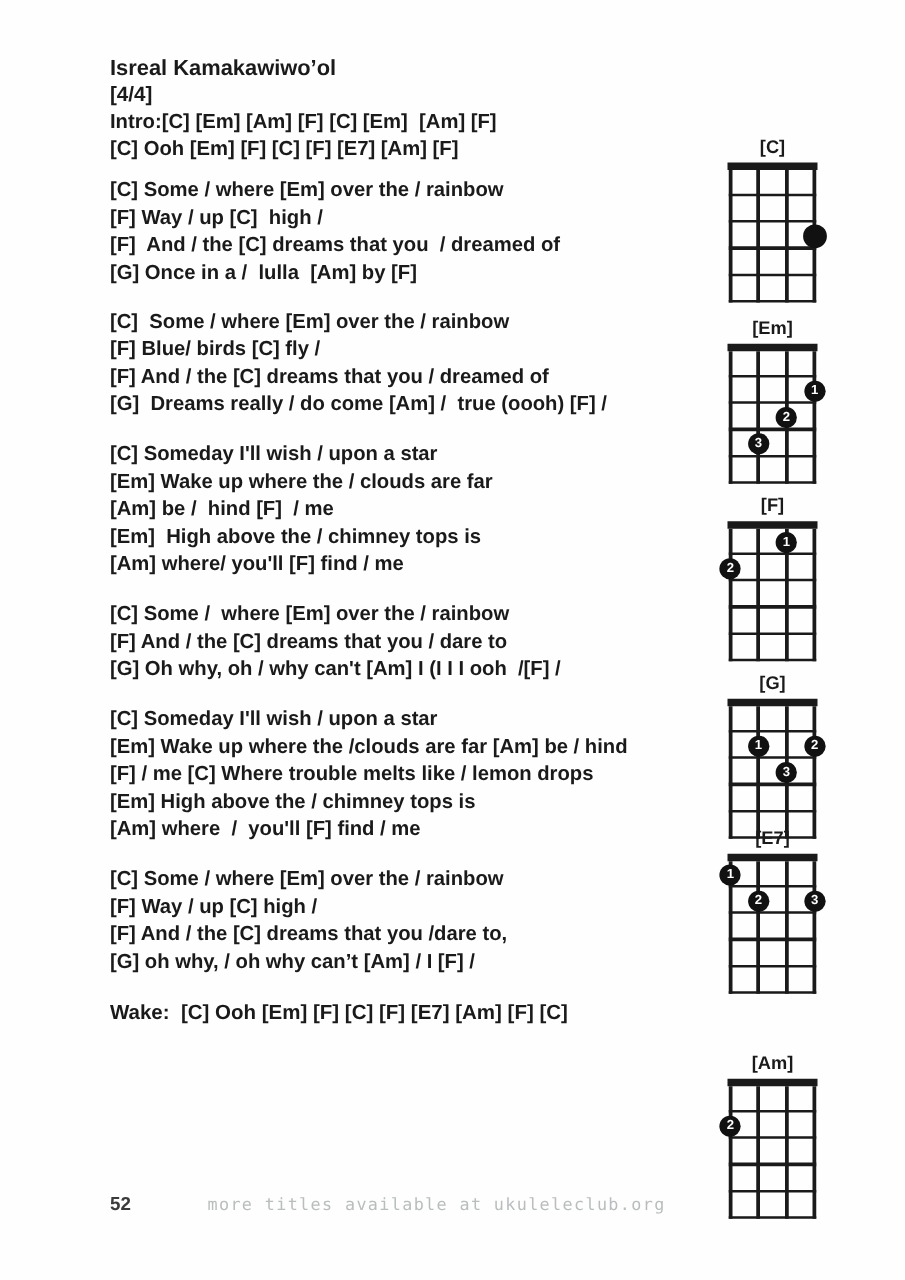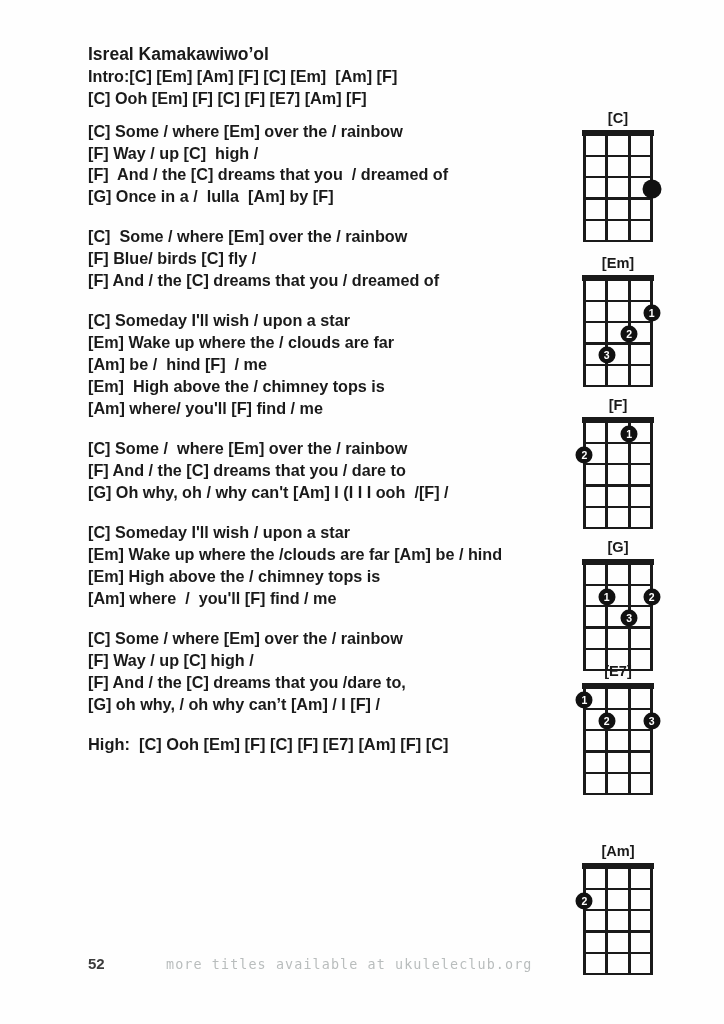--- a/index.html
+++ b/index.html
@@ -192,68 +192,71 @@
 <body>
 
 <div class="page">
 
 
   <div class="lyrics-column">
 
 
     <div class="artist">Isreal Kamakawiwo’ol</div>
 
+    <div class="meter">[4/4]</div>
 
     <div class="intro-block">
       <div class="line">Intro:[C] [Em] [Am] [F] [C] [Em]  [Am] [F]</div>
       <div class="line">[C] Ooh [Em] [F] [C] [F] [E7] [Am] [F]</div>
     </div>
 
     <div class="verse">
       <div class="line">[C] Some / where [Em] over the / rainbow</div>
       <div class="line">[F] Way / up [C]  high /</div>
       <div class="line">[F]  And / the [C] dreams that you  / dreamed of</div>
       <div class="line">[G] Once in a /  lulla  [Am] by [F]</div>
     </div>
 
     <div class="verse">
       <div class="line">[C]  Some / where [Em] over the / rainbow</div>
       <div class="line">[F] Blue/ birds [C] fly /</div>
       <div class="line">[F] And / the [C] dreams that you / dreamed of</div>
+      <div class="line">[G]  Dreams really / do come [Am] /  true (oooh) [F] /</div>
     </div>
 
     <div class="verse">
       <div class="line">[C] Someday I'll wish / upon a star</div>
       <div class="line">[Em] Wake up where the / clouds are far</div>
       <div class="line">[Am] be /  hind [F]  / me</div>
       <div class="line">[Em]  High above the / chimney tops is</div>
       <div class="line">[Am] where/ you'll [F] find / me</div>
     </div>
 
     <div class="verse">
       <div class="line">[C] Some /  where [Em] over the / rainbow</div>
       <div class="line">[F] And / the [C] dreams that you / dare to</div>
       <div class="line">[G] Oh why, oh / why can't [Am] I (I I I ooh  /[F] /</div>
     </div>
 
     <div class="verse">
       <div class="line">[C] Someday I'll wish / upon a star</div>
       <div class="line">[Em] Wake up where the /clouds are far [Am] be / hind</div>
+      <div class="line">[F] / me [C] Where trouble melts like / lemon drops</div>
       <div class="line">[Em] High above the / chimney tops is</div>
       <div class="line">[Am] where  /  you'll [F] find / me</div>
     </div>
 
     <div class="verse">
       <div class="line">[C] Some / where [Em] over the / rainbow</div>
       <div class="line">[F] Way / up [C] high /</div>
       <div class="line">[F] And / the [C] dreams that you /dare to,</div>
       <div class="line">[G] oh why, / oh why can’t [Am] / I [F] /</div>
     </div>
 
-    <div class="outro-line">High:  [C] Ooh [Em] [F] [C] [F] [E7] [Am] [F] [C]</div>
+    <div class="outro-line">Wake:  [C] Ooh [Em] [F] [C] [F] [E7] [Am] [F] [C]</div>
   </div>
 
   <div class="chord-column">
       <div class="chord" style="top: 0px;">
         <div class="chord-label">[C]</div>
         <div class="fretboard">
           <div class="nut"></div>
           <div class="grid-area">
             <div class="string" style="left: 0px;"></div>
             <div class="string" style="left: 22.4667px;"></div>

